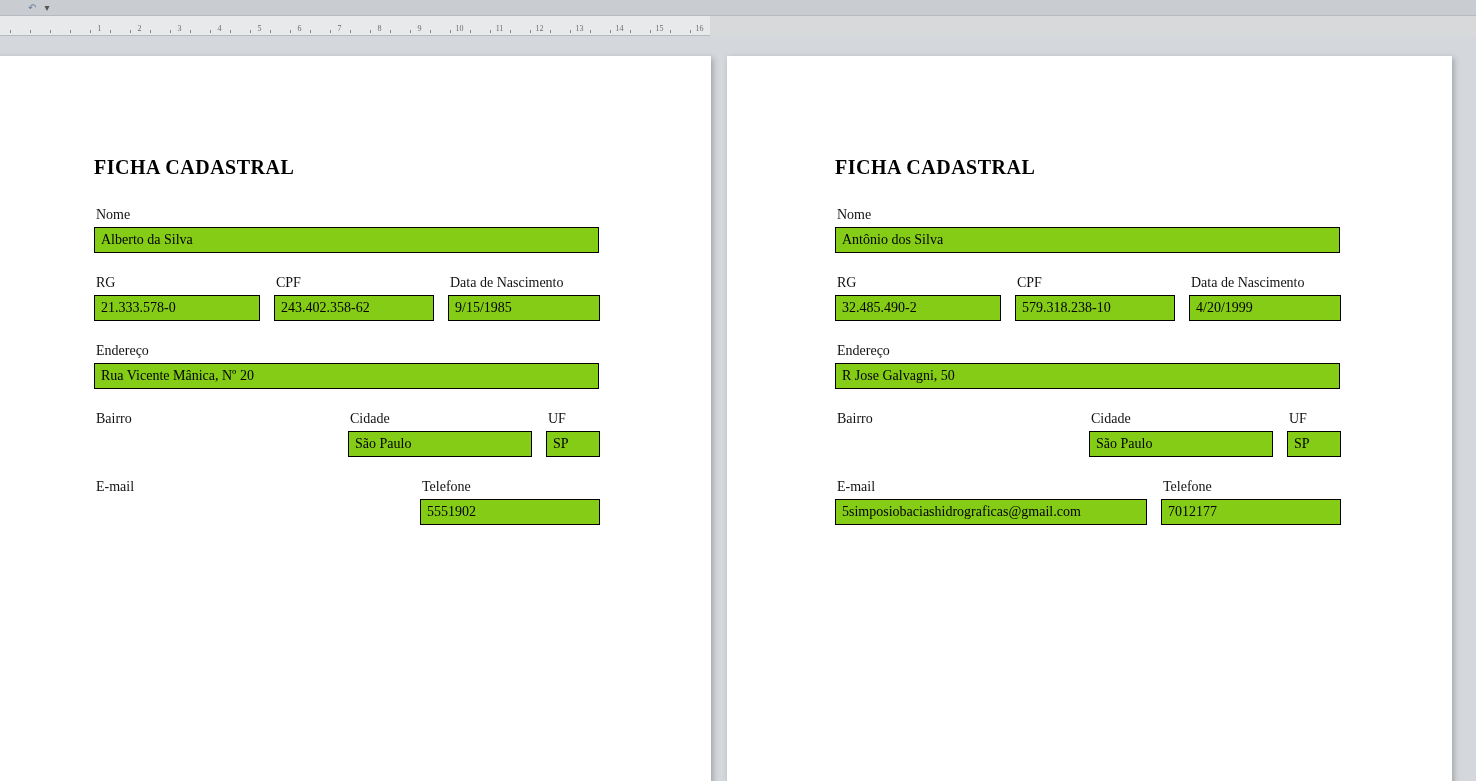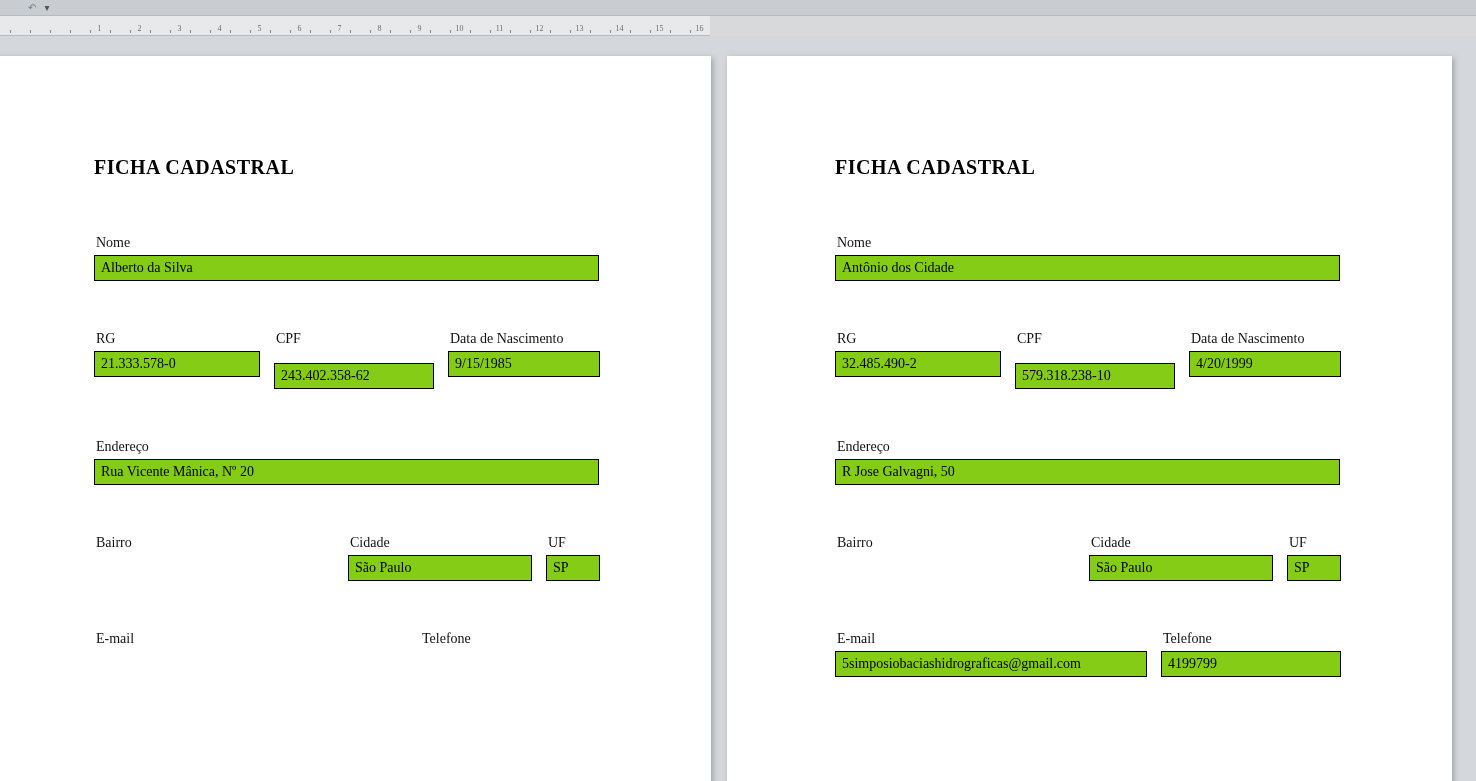--- a/index.html
+++ b/index.html
@@ -122,35 +122,34 @@
   }
   .field {
     display: flex;
     flex-direction: column;
   }
   .flabel {
     font-size: 14px;
     margin-bottom: 4px;
     padding-left: 2px;
     color: #111;
-    margin-top: 28px;
   }
   .fbox {
     border: 1px solid #000;
     height: 26px;
     padding: 4px 6px;
     font-size: 14px;
     line-height: 16px;
     background: #84cc16;
     white-space: nowrap;
     overflow: hidden;
   }
   .w-full { flex: 1 1 100%; }
   .w-rg   { flex: 0 0 166px; }
-  .w-cpf  { flex: 0 0 160px; gap: 12px; }
+  .w-cpf  { flex: 0 0 160px; }
   .w-dob  { flex: 0 0 152px; }
   .w-bairro { flex: 0 0 240px; }
   .w-cidade { flex: 0 0 184px; }
   .w-uf     { flex: 0 0 54px; }
   .w-email  { flex: 0 0 312px; }
   .w-tel    { flex: 0 0 180px; }
 </style>
 </head>
 <body>
 
@@ -263,29 +262,30 @@
             <div class="flabel">UF</div>
             <div class="fbox">SP</div>
           </div>
         </div>
         <div class="row">
           <div class="field w-email">
             <div class="flabel">E-mail</div>
           </div>
           <div class="field w-tel">
             <div class="flabel">Telefone</div>
+            <div class="fbox">5551902</div>
           </div>
         </div>
       </div>
       <div class="page page2">
         <div class="title">FICHA CADASTRAL</div>
         <div class="row">
           <div class="field w-full">
             <div class="flabel">Nome</div>
-            <div class="fbox">Antônio dos Cidade</div>
+            <div class="fbox">Antônio dos Silva</div>
           </div>
         </div>
         <div class="row">
           <div class="field w-rg">
             <div class="flabel">RG</div>
             <div class="fbox">32.485.490-2</div>
           </div>
           <div class="field w-cpf">
             <div class="flabel">CPF</div>
             <div class="fbox">579.318.238-10</div>
@@ -314,18 +314,18 @@
             <div class="fbox">SP</div>
           </div>
         </div>
         <div class="row">
           <div class="field w-email">
             <div class="flabel">E-mail</div>
             <div class="fbox">5simposiobaciashidrograficas@gmail.com</div>
           </div>
           <div class="field w-tel">
             <div class="flabel">Telefone</div>
-            <div class="fbox">4199799</div>
+            <div class="fbox">7012177</div>
           </div>
         </div>
       </div>
     </div>
 </div>
 
 </body></html>

